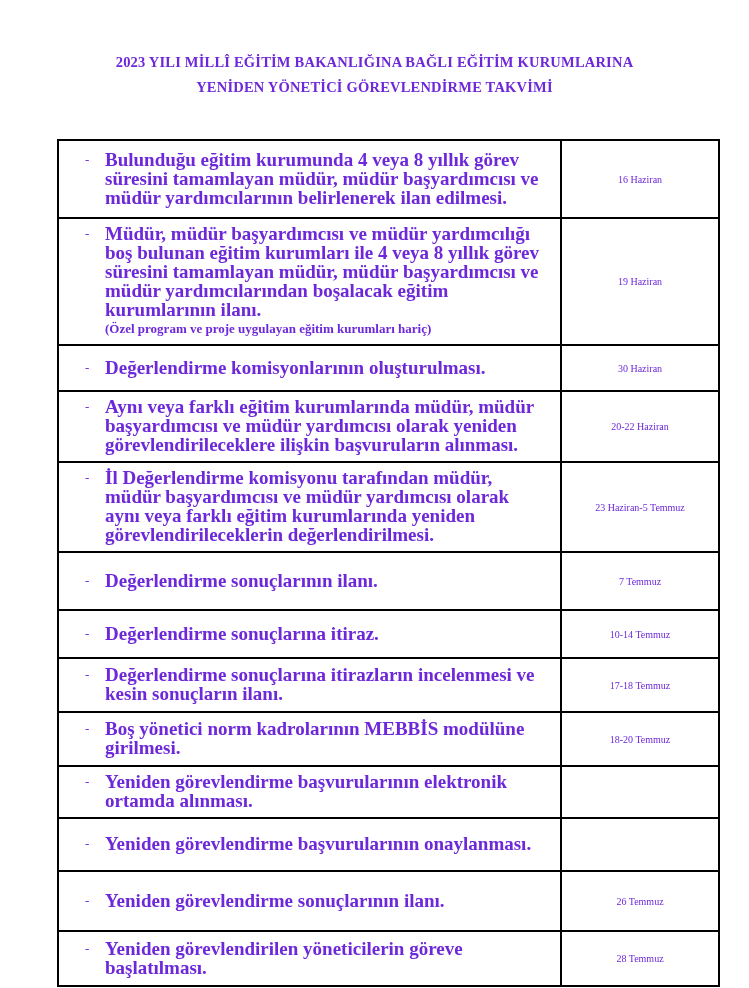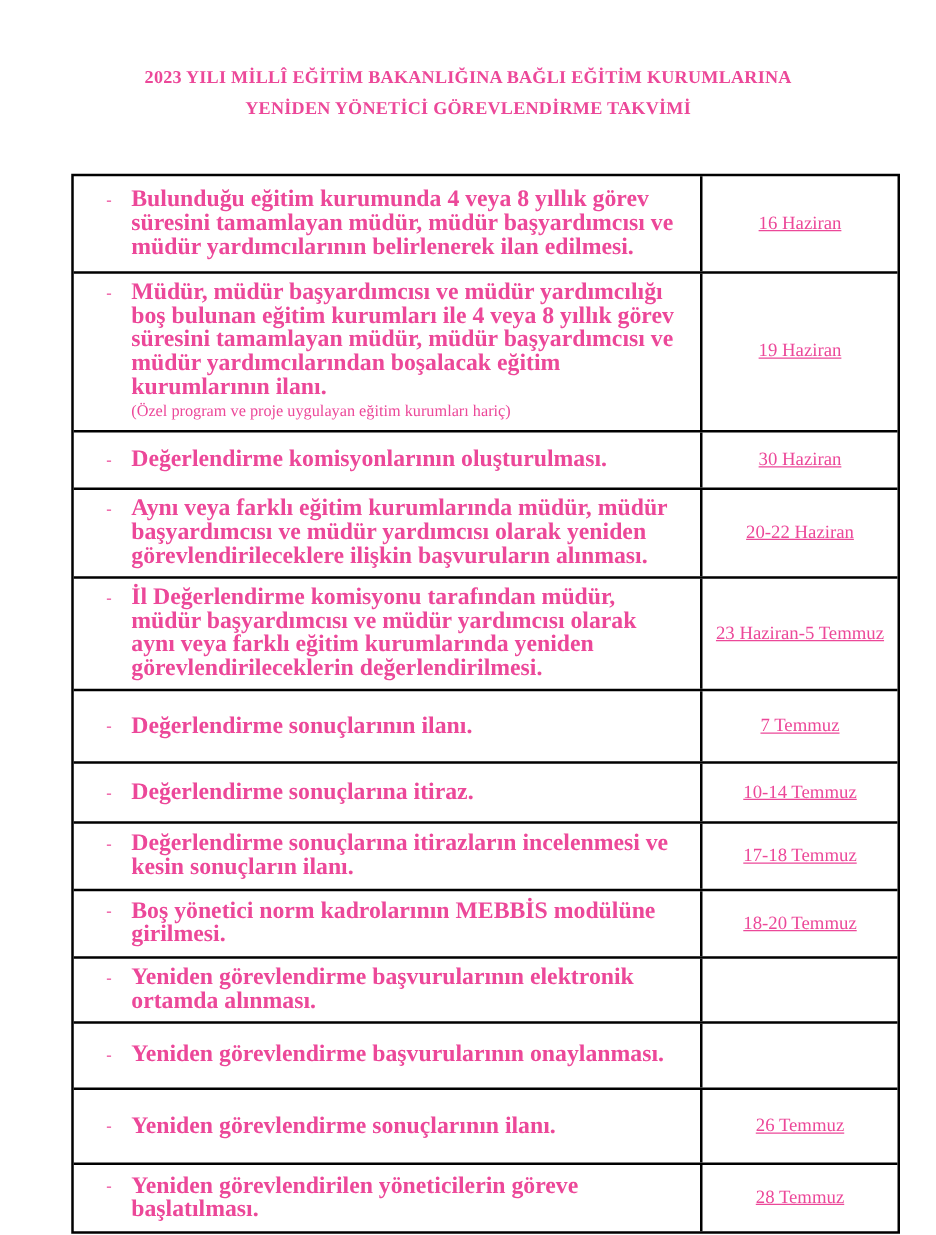--- a/index.html
+++ b/index.html
@@ -3,21 +3,21 @@
 <meta charset="utf-8">
 <style>
   * { margin: 0; padding: 0; box-sizing: border-box; }
   html, body { background: #ffffff; }
   .page {
     position: relative;
     width: 749px;
     height: 988px;
     background: #ffffff;
     font-family: "Liberation Serif", "DejaVu Serif", serif;
-    color: #ec4899;
+    color: #6d28d9;
     overflow: hidden;
   }
   .doc-title {
     padding-top: 50px;
     text-align: center;
     font-weight: bold;
     font-size: 14.5px;
     line-height: 25px;
     letter-spacing: 0.2px;
   }
@@ -54,33 +54,32 @@
   .desc-text {
     font-size: 19px;
     line-height: 18px;
     text-align: justify;
     hyphens: none;
     font-weight: bold;
   }
   .bold-note {
     font-size: 13px;
     line-height: 18px;
-    font-weight: normal;
+    font-weight: bold;
     text-align: left;
   }
   .cell-date {
     flex: 1;
     display: flex;
     align-items: center;
     justify-content: center;
     text-align: right;
-    font-size: 15px;
+    font-size: 10px;
     line-height: 17px;
     padding: 4px 6px;
-    text-decoration: underline;
   }
 </style>
 </head>
 <body>
 
 <div class="page">
 
   <div class="doc-title">
     <div>2023 YILI MİLLÎ EĞİTİM BAKANLIĞINA BAĞLI EĞİTİM KURUMLARINA</div>
     <div>YENİDEN YÖNETİCİ GÖREVLENDİRME TAKVİMİ</div>

